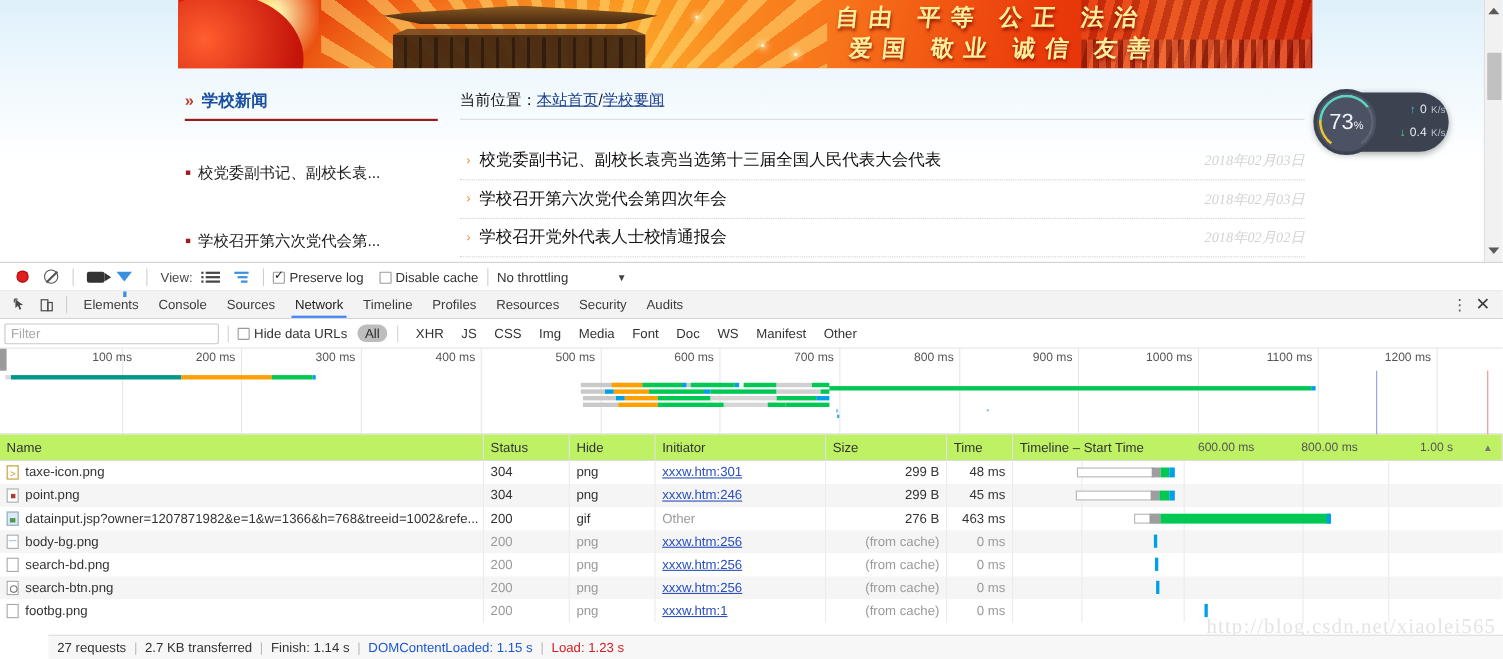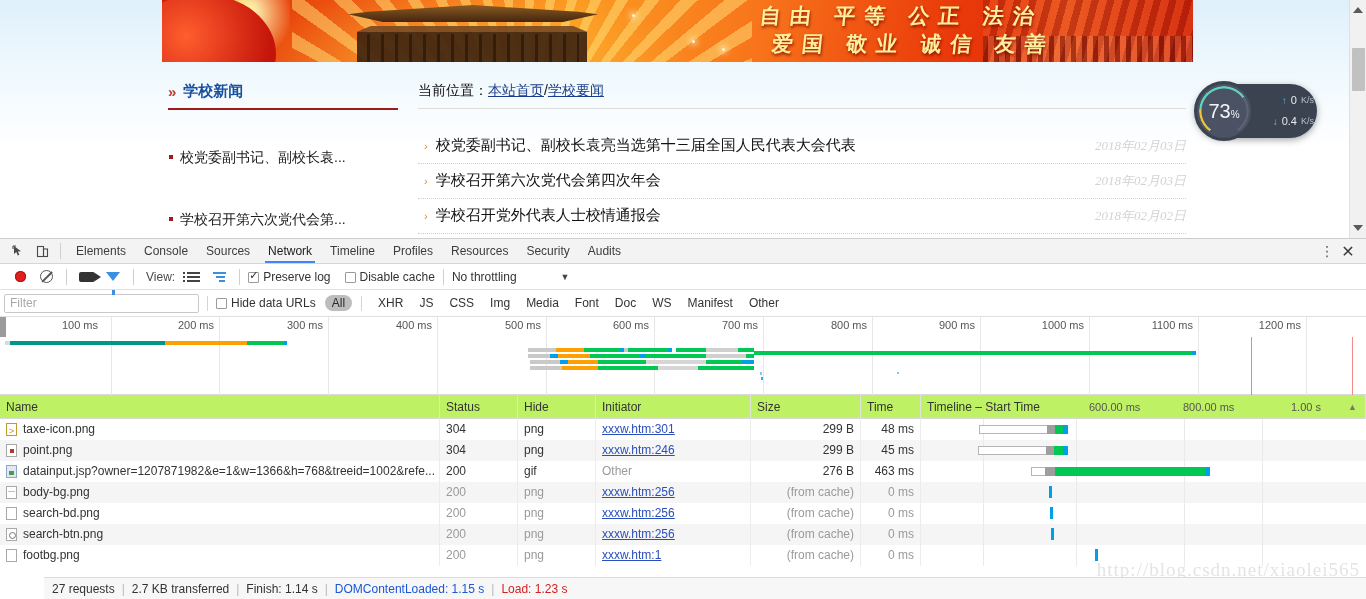--- a/index.html
+++ b/index.html
@@ -369,20 +369,58 @@
 
   <div id="page-scroll-track">
     <div class="sb-arrow up"></div>
     <div id="page-scroll-thumb"></div>
     <div class="sb-arrow down"></div>
   </div>
 </div>
 
 <div id="devtools">
 
+  <div id="dt-toolbar">
+    <div class="dt-ic-btn">
+        <span class="rec-dot"></span>
+      </div>
+    <div class="dt-ic-btn">
+        <span class="ban-ic"></span>
+      </div>
+    <div class="vsep"></div>
+    <div class="dt-ic-btn">
+        <span class="cam-ic"></span>
+      </div>
+    <div class="dt-ic-btn">
+        <span class="funnel-ic"></span>
+      </div>
+    <div class="vsep"></div>
+    <span class="tb-label">View:</span>
+    <div class="dt-ic-btn">
+      <span class="list-ic">
+          <i></i>
+          <i></i>
+          <i></i>
+        </span>
+    </div>
+    <div class="dt-ic-btn">
+      <span class="wf-ic">
+          <i style="width:13px"></i>
+          <i style="width:9px;margin-left:3px"></i>
+          <i style="width:6px;margin-left:6px"></i>
+        </span>
+    </div>
+    <div class="vsep"></div>
+    <label><span class="cbx on"></span><span class="cbx-lbl">Preserve log</span></label>
+    <label style="margin-left:12px"><span class="cbx"></span><span class="cbx-lbl">Disable cache</span></label>
+    <div class="vsep"></div>
+    <span class="sel-txt">No throttling</span>
+    <span class="caret">▼</span>
+  </div>
+
   <div id="dt-tabbar">
     <div class="dt-ic-btn">
       <svg width="13" height="13" viewBox="0 0 13 13">
           <path d="M2 1 L2 9 L4.3 6.9 L5.8 10.5 L7.3 9.8 L5.9 6.4 L9 6.3 Z" fill="#4a4a4a"></path>
           <path d="M1 1h3M1 1v3" stroke="#4a4a4a" stroke-width="1.1" fill="none"></path>
         </svg>
     </div>
     <div class="dt-ic-btn">
       <svg width="13" height="13" viewBox="0 0 13 13">
           <rect x="1.5" y="1.5" width="6" height="10" fill="none" stroke="#4a4a4a" stroke-width="1.1"></rect>
@@ -396,58 +434,20 @@
     <div class="dt-tab active">Network</div>
     <div class="dt-tab">Timeline</div>
     <div class="dt-tab">Profiles</div>
     <div class="dt-tab">Resources</div>
     <div class="dt-tab">Security</div>
     <div class="dt-tab">Audits</div>
     <div id="dt-tabbar-right">
       <span class="kebab">⋮</span>
       <span class="xclose">✕</span>
     </div>
-  </div>
-
-  <div id="dt-toolbar">
-    <div class="dt-ic-btn">
-        <span class="rec-dot"></span>
-      </div>
-    <div class="dt-ic-btn">
-        <span class="ban-ic"></span>
-      </div>
-    <div class="vsep"></div>
-    <div class="dt-ic-btn">
-        <span class="cam-ic"></span>
-      </div>
-    <div class="dt-ic-btn">
-        <span class="funnel-ic"></span>
-      </div>
-    <div class="vsep"></div>
-    <span class="tb-label">View:</span>
-    <div class="dt-ic-btn">
-      <span class="list-ic">
-          <i></i>
-          <i></i>
-          <i></i>
-        </span>
-    </div>
-    <div class="dt-ic-btn">
-      <span class="wf-ic">
-          <i style="width:13px"></i>
-          <i style="width:9px;margin-left:3px"></i>
-          <i style="width:6px;margin-left:6px"></i>
-        </span>
-    </div>
-    <div class="vsep"></div>
-    <label><span class="cbx on"></span><span class="cbx-lbl">Preserve log</span></label>
-    <label style="margin-left:12px"><span class="cbx"></span><span class="cbx-lbl">Disable cache</span></label>
-    <div class="vsep"></div>
-    <span class="sel-txt">No throttling</span>
-    <span class="caret">▼</span>
   </div>
 
   <div id="dt-filterbar">
     <input id="filter-input" type="text" placeholder="Filter" style="">
     <div class="fb-sep"></div>
     <label><span class="cbx"></span><span class="cbx-lbl">Hide data URLs</span></label>
     <span style="width:8px"></span>
     <span class="type-pill on">All</span>
     <div class="fb-sep"></div>
     <span class="type-pill">XHR</span>
@@ -459,21 +459,21 @@
     <span class="type-pill">Doc</span>
     <span class="type-pill">WS</span>
     <span class="type-pill">Manifest</span>
     <span class="type-pill">Other</span>
   </div>
 
   <div id="dt-overview">
     <div id="ov-grab"></div>
     <div id="ov-ruler">
       <div class="g" style="left:111px"></div>
-        <div class="t" style="left:103px">100 ms</div>
+        <div class="t" style="left:125px">100 ms</div>
       <div class="g" style="left:219px"></div>
         <div class="t" style="left:219px">200 ms</div>
       <div class="g" style="left:328px"></div>
         <div class="t" style="left:328px">300 ms</div>
       <div class="g" style="left:437px"></div>
         <div class="t" style="left:437px">400 ms</div>
       <div class="g" style="left:546px"></div>
         <div class="t" style="left:546px">500 ms</div>
       <div class="g" style="left:654px"></div>
         <div class="t" style="left:654px">600 ms</div>

